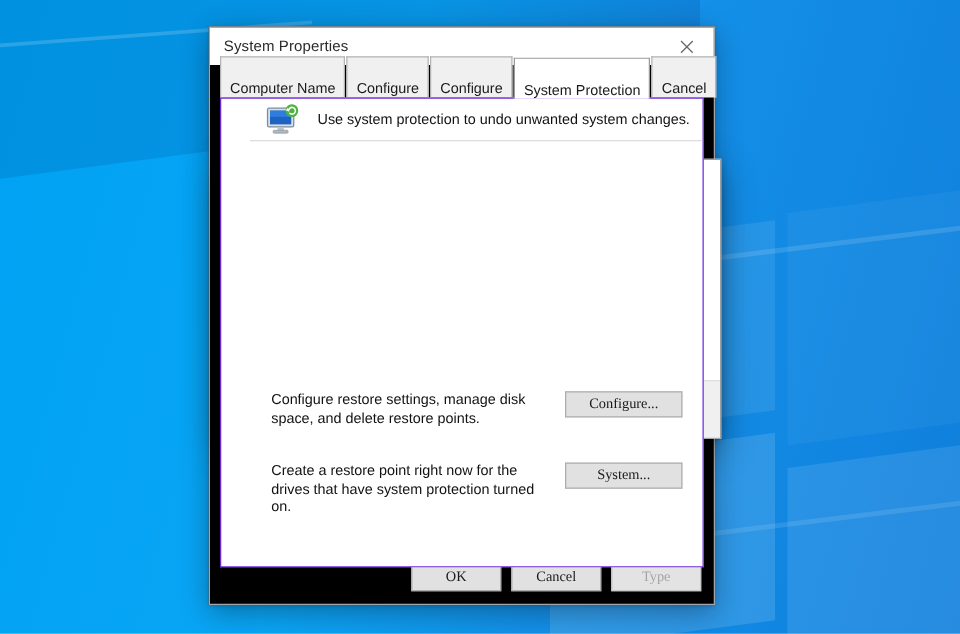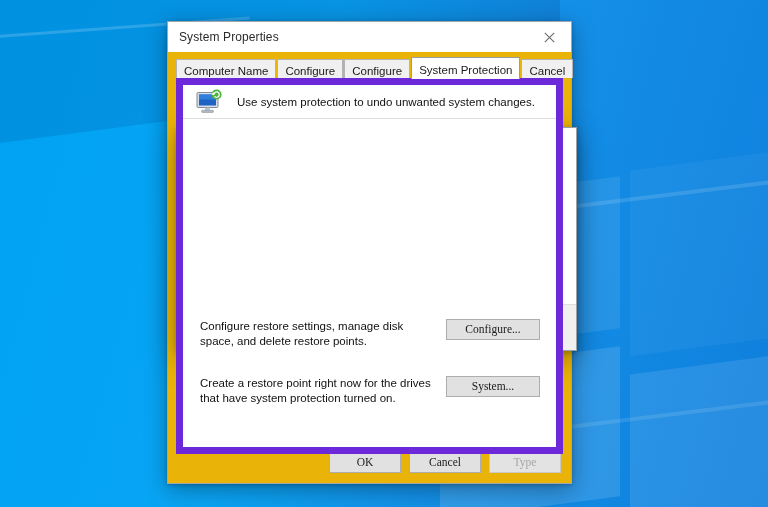--- a/index.html
+++ b/index.html
@@ -89,21 +89,21 @@
     transform: rotate(-7deg);
   }
 
   
   #sysprops-window {
     position: absolute;
     left: 167px;
     top: 21px;
     width: 405px;
     height: 463px;
-    background: #eab308;
+    background: #000000;
     border: 1px solid #9fa6ad;
     box-shadow: 0 6px 22px rgba(0,0,0,0.33), 0 1px 4px rgba(0,0,0,0.22);
     box-sizing: border-box;
   }
   #sysprops-titlebar {
     position: relative;
     height: 30px;
     background: #ffffff;
     display: flex;
     align-items: center;
@@ -128,21 +128,21 @@
     position: relative;
     height: 22px;
     margin: 4px 0 0 8px;
     display: flex;
     align-items: flex-end;
     font-size: 11.5px;
   }
   .tab {
     height: 19px;
     line-height: 19px;
-    padding: 2px 7px;
+    padding: 16px 7px;
     background: #f0f0f0;
     border: 1px solid #b4b4b4;
     border-bottom: none;
     color: #1a1a1a;
     margin-right: 1px;
     box-sizing: border-box;
     white-space: nowrap;
   }
   .tab.selected {
     height: 22px;
@@ -152,23 +152,24 @@
     position: relative;
     z-index: 3;
     margin-bottom: -1px;
   }
 
   #tabpage {
     position: relative;
     margin: 0 8px 0 8px;
     height: 376px;
     background: #ffffff;
-    border: 7px solid #6d28d9;
+    border: 1px solid #6d28d9;
     box-sizing: border-box;
     z-index: 1;
+    padding-left: 23px;
   }
 
   .intro-row {
     display: flex;
     align-items: center;
     padding: 6px 10px 6px 12px;
     gap: 12px;
     border-bottom: 1px solid #dcdcdc;
     height: 34px;
     box-sizing: border-box;

